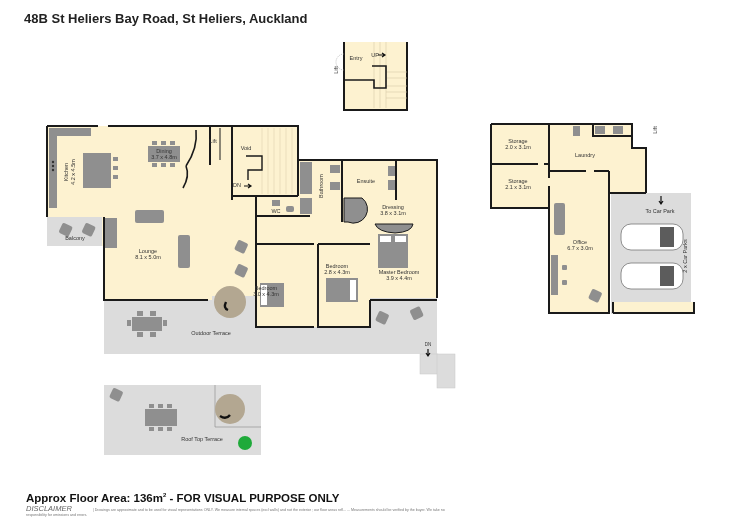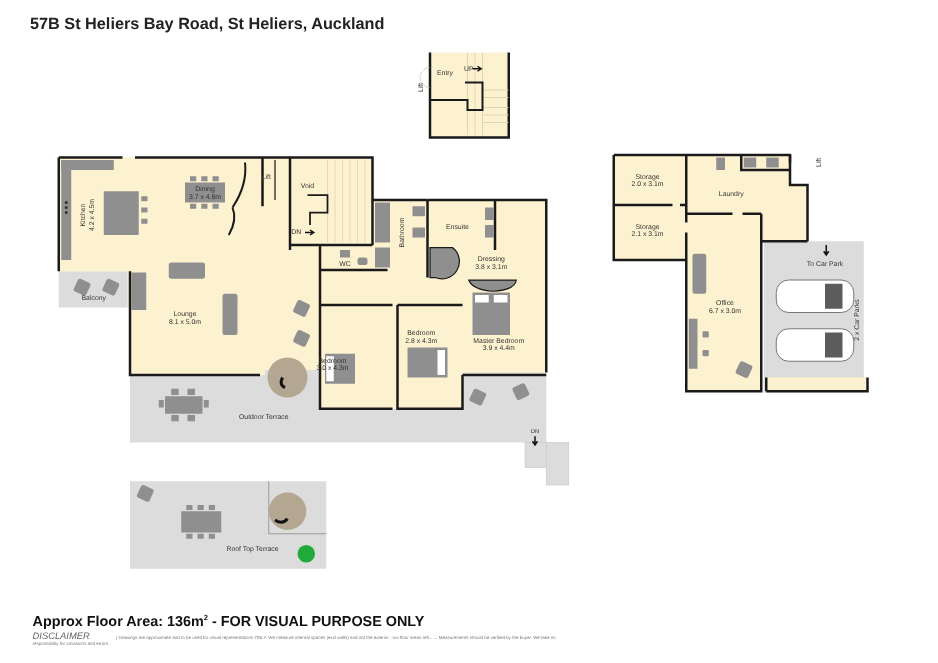--- a/index.html
+++ b/index.html
@@ -8,21 +8,21 @@
   svg.plan{position:absolute;left:0;top:0;}
   .room-label{font-family:"Liberation Sans",sans-serif;font-size:5.5px;fill:#333;text-anchor:middle;}
   .footer-area{position:absolute;left:26px;top:492px;font-size:11.5px;font-weight:bold;color:#111;}
   .footer-area sup{font-size:6px;}
   .disclaimer{position:absolute;left:26px;top:506px;width:440px;font-size:3.6px;line-height:5px;color:#777;}
   .disclaimer .dtitle{font-style:italic;font-size:7.5px;color:#666;margin-right:21px;}
 </style>
 </head>
 <body>
 
-<div class="title">57B St Heliers Bay Road, St Heliers, Auckland</div>
+<div class="title">48B St Heliers Bay Road, St Heliers, Auckland</div>
 
 <svg class="plan" width="750" height="530" viewBox="0 0 750 530">
 
   <g>
     <rect x="344" y="42" width="63" height="68" fill="#fdf2d0"></rect>
     <path d="M344 42 V110 H407 V42" fill="none" stroke="#1a1a1a" stroke-width="2"></path>
     <path d="M374 42 V108 M380 42 V108 M386 42 V108" stroke="#d8cba8" stroke-width="0.6"></path>
     <path d="M386 66 V82 M386 72 H407 M386 78 H407 M386 86 H407 M386 92 H407 M386 98 H407" stroke="#d8cba8" stroke-width="0.6"></path>
     <path d="M372 66 H386 V88 H374 V80 H344" fill="none" stroke="#1a1a1a" stroke-width="1.6"></path>
     <path d="M344 54 A8 8 0 0 0 344 70" fill="none" stroke="#999" stroke-width="0.6" stroke-dasharray="1 1"></path>

